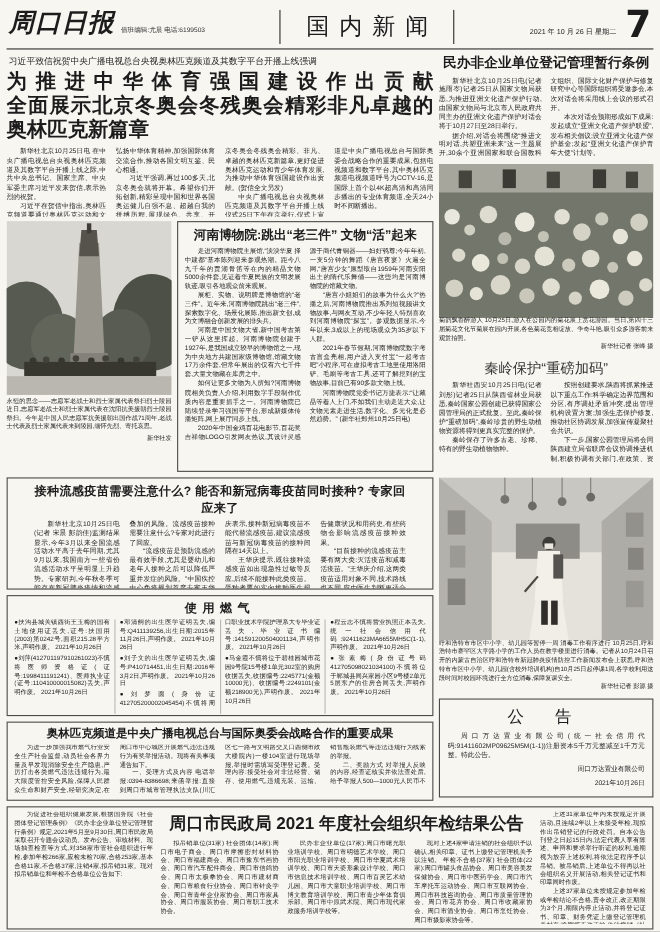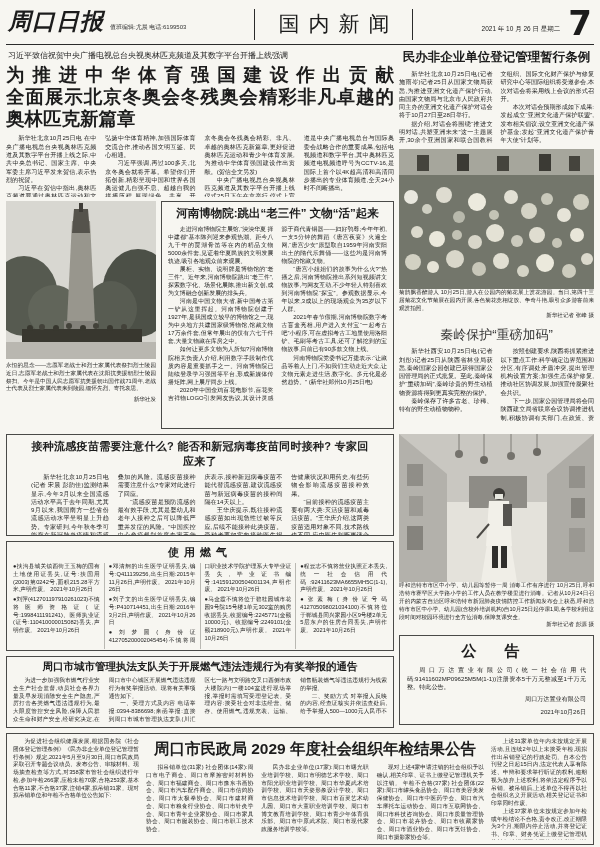--- a/index.html
+++ b/index.html
@@ -65,21 +65,21 @@
   
   .art-dialogue { height:96px; overflow:hidden; }
   .h-dialogue { font-size:12.5px; font-weight:bold; text-align:center; margin-bottom:4px; }
   .art-dialogue .cols2 { height:76px; }
   .photo-blk { margin-top:4px; }
   .art-qinling { margin-top:4px; height:106px; overflow:hidden; }
   .h-qinling { font-size:14px; font-weight:bold; text-align:center; }
   .sub-qinling { font-size:13px; text-align:center; color:#333; margin:2px 0 3px 0; }
   .art-qinling .cols2 { height:76px; }
   .gonggao-box { margin-top:6px; padding:4px 7px; height:90px; overflow:hidden; }
-  .h-gonggao { font-size:15px; font-weight:bold; text-align:center; letter-spacing:12px; margin:2px 0 5px 0; }
+  .h-gonggao { font-size:15px; font-weight:normal; text-align:center; letter-spacing:12px; margin:2px 0 5px 0; }
   .gg-sign { font-size:6.1px; text-align:right; margin-top:4px; }
   
   .annual-box { margin-top:5px; padding:4px 6px; height:112px; display:flex; gap:7px; overflow:hidden; }
   .annual-left { width:126px; overflow:hidden; }
   .annual-left p.body, .annual-right p.body, .annual-center p.body { font-size:5.7px; }
   .annual-center { flex:1; overflow:hidden; }
   .h-annual { font-size:15.5px; font-weight:bold; text-align:center; margin:1px 0 4px 0; }
   .annual-center .cols3 { height:78px; }
   .annual-right { width:96px; overflow:hidden; }
 </style>
@@ -178,21 +178,21 @@
           <p class="body">●邓清舸的出生医学证明丢失,编号:Q411139256,出生日期:2015年11月26日,声明作废。  2021年10月26日</p>
           <p class="body">●刘子文的出生医学证明丢失,编号:P410714451,出生日期:2016年3月2日,声明作废。  2021年10月26日</p>
           <p class="body">●刘梦圆(身份证412705200002045454)不慎将周口职业技术学院护理系大专毕业证丢失,毕业证书编号:141591200504001134,声明作废。  2021年10月26日</p>
           <p class="body">●马金霞不慎将位于碧桂园城市花园9号院15号楼1单元302室的购房收据丢失,收据编号:2245771(金额10000元)、收据编号:2249101(金额218900元),声明作废。  2021年10月26日</p>
           <p class="body">●程云志不慎将营业执照正本丢失,统一社会信用代码:92411623MA6655MH5C(1-1),声明作废。  2021年10月26日</p>
           <p class="body">●张素梅(身份证号码412705098021034100)不慎将位于郸城县同兴家园小区9号楼2单元5层东户的住房合同丢失,声明作废。  2021年10月26日</p>
         </div>
       </div>
 
       <div class="gas-box boxed">
-        <div class="h-gas">周口市城市管理执法支队关于开展燃气违法违规行为有奖举报的通告</div>
+        <div class="h-gas">奥林匹克频道是中央广播电视总台与国际奥委会战略合作的重要成果</div>
         <div class="cols4">
           <p class="body">为进一步加强我市燃气行业安全生产社会监督,动员社会各界力量及早发现消除安全生产隐患,严厉打击各类燃气违法违规行为,最大限度管控安全风险,保障人民群众生命和财产安全,经研究决定,在周口市中心城区开展燃气违法违规行为有奖举报活动。现将有关事项通告如下。</p>
           <p class="body">一、受理方式及内容  电话举报:0394-8386698;来函举报:直接到周口市城市管理执法支队(川汇区七一路与文明路交叉口西侧市政大楼院内)一楼104室进行现场举报,举报时需填写受理登记表。受理内容:接受社会对非法经营、储存、使用燃气,违规充装、运输、销售瓶装燃气等违法违规行为线索的举报。</p>
           <p class="body">二、奖励方式  对举报人反映的内容,经查证核实并依法查处后,给予举报人500—1000元人民币不等的奖励,同时对举报人的信息严格保密。</p>
 
         </div>
       </div>
     </div>
 
     <div class="zone-right">
@@ -302,21 +302,21 @@
         <p class="gg-sign">2021年10月26日</p>
       </div>
     </div>
   </div>
 
   <div class="annual-box boxed">
     <div class="annual-left">
       <p class="body">为促进社会组织健康发展,根据国务院《社会团体登记管理条例》《民办非企业单位登记管理暂行条例》规定,2021年5月至9月30日,周口市民政局采取召开专题会议动员、发布公告、审核材料、现场抽查检查等方式,对358家市管社会组织进行年检,参加年检266家,应检未检70家,合格253家,基本合格11家,不合格37家,注销4家,拟吊销31家。现对拟吊销单位和年检不合格单位公告如下:</p>
     </div>
     <div class="annual-center">
-      <div class="h-annual">周口市民政局 2029 年度社会组织年检结果公告</div>
+      <div class="h-annual">周口市民政局 2021 年度社会组织年检结果公告</div>
       <div class="cols3">
         <p class="body">拟吊销单位(31家)  社会团体(14家):周口市电子商会、周口市摩擦密封材料协会、周口市福建商会、周口市豫东书画协会、周口市汽车配件商会、周口市信鸽协会、周口市太极拳协会、周口市建材商会、周口市粮食行业协会、周口市针灸学会、周口市青年企业家协会、周口市家具协会、周口市服装协会、周口市职工技术协会。</p>
         <p class="body">民办非企业单位(17家):周口市曙光职业培训学校、周口市明德艺术学校、周口市阳光职业培训学校、周口市华夏武术培训学校、周口市天姿形象设计学校、周口市信息技术培训学校、周口市百灵艺术幼儿园、周口市大童职业培训学校、周口市博文教育培训学校、周口市青少年体育俱乐部、周口市中原武术院、周口市现代家政服务培训学校等。</p>
         <p class="body">现对上述4家申请注销的社会组织予以确认,相关印章、证书上缴登记管理机关予以注销。  年检不合格(37家)  社会团体(22家):周口市罐头食品协会、周口市美容美发保健协会、周口市中医药学会、周口市汽车摩托车运动协会、周口市互联网协会、周口市科技咨询协会、周口市质量管理协会、周口市花卉协会、周口市收藏家协会、周口市酒业协会、周口市烹饪协会、周口市摄影家协会等。</p>
 
       </div>
     </div>
     <div class="annual-right">
       <p class="body">上述31家单位年内未按规定开展活动,且连续2年以上未接受年检,现拟作出吊销登记的行政处罚。自本公告刊登之日起15日内,法定代表人享有陈述、申辩和要求举行听证的权利,逾期视为放弃上述权利,将依法定程序予以吊销。被吊销后,上述单位不得再以社会组织名义开展活动,相关登记证书和印章同时作废。</p>
       <p class="body">上述37家单位未按规定参加年检或年检结论不合格,责令改正,改正期限为3个月,期限内停止活动,并将登记证书、印章、财务凭证上缴登记管理机关封存;逾期拒不改正的,依法撤销《社会团体法人登记证书》《民办非企业单位登记证书》,不予换发新证。</p>

